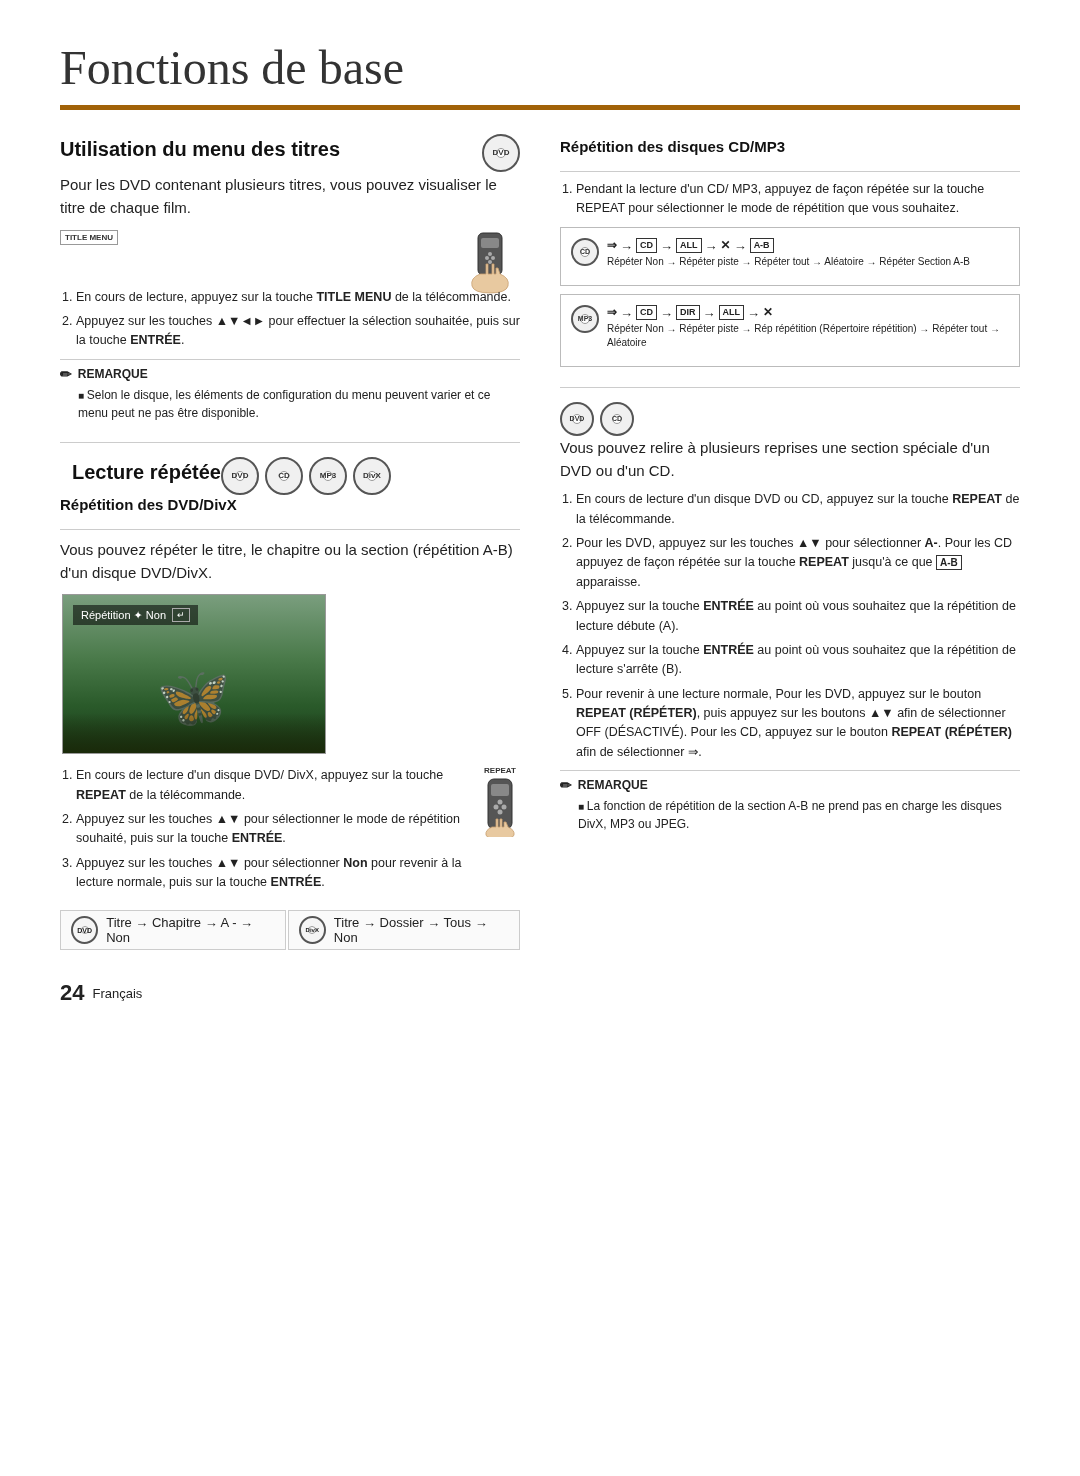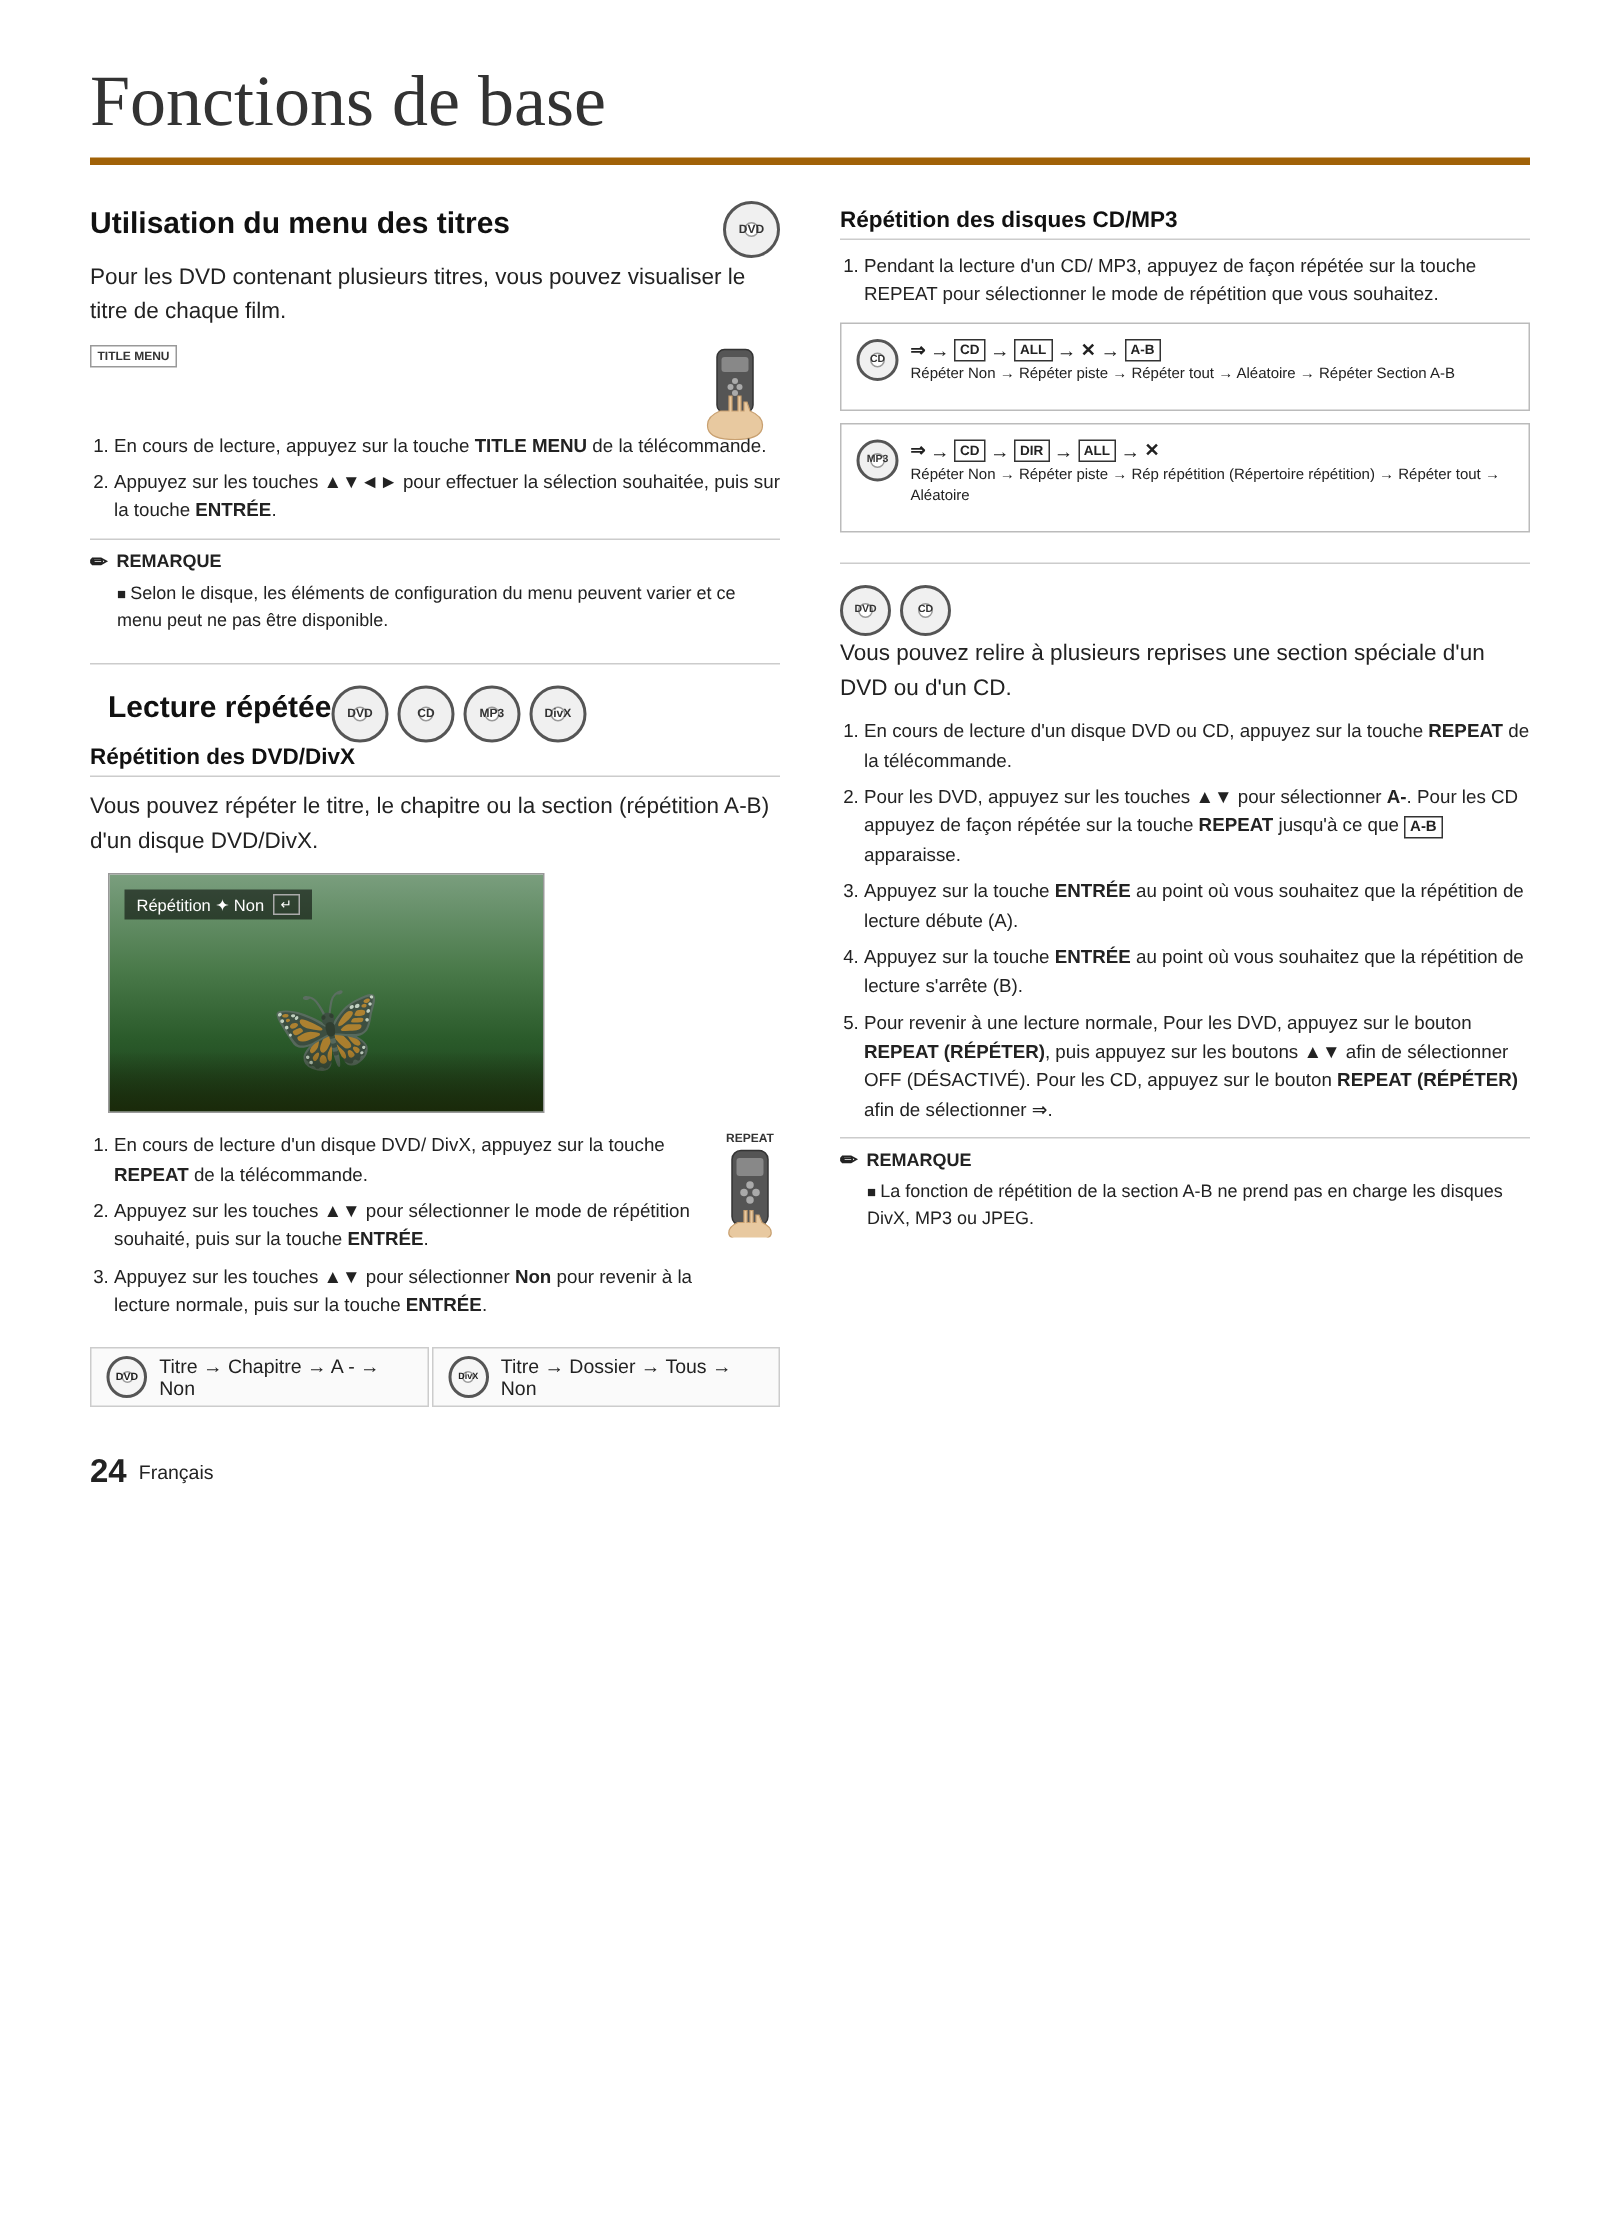--- a/index.html
+++ b/index.html
@@ -37,21 +37,21 @@
       font-weight: bold;
       color: #111;
       margin-bottom: 12px;
     }
     h3.sub-title {
       font-size: 15px;
       font-weight: bold;
       color: #111;
       margin-bottom: 8px;
       border-bottom: 1px solid #ccc;
-      padding-bottom: 4px;
+      padding-bottom: 16px;
     }
     p {
       font-size: 15px;
       line-height: 1.55;
       margin-bottom: 8px;
     }
     ol {
       margin-left: 16px;
       margin-bottom: 8px;
     }
@@ -116,25 +116,25 @@
     }
     .disc-icon-label {
       font-size: 8px;
       font-weight: bold;
       position: relative;
       z-index: 1;
       line-height: 1;
     }
     
     .screenshot-box {
-      width: 291px;
+      width: 264px;
       height: 160px;
       background: linear-gradient(180deg, #7a9e7e 0%, #4a7a4a 40%, #2a5a2a 70%, #1a3a1a 100%);
       border: 1px solid #999;
-      margin: 10px 0 12px 12px;
+      margin: 10px 0 12px 2px;
       position: relative;
       overflow: hidden;
     }
     .screenshot-overlay {
       position: absolute;
       top: 10px;
       left: 10px;
       background: rgba(0,0,0,0.55);
       color: #fff;
       font-size: 11px;

